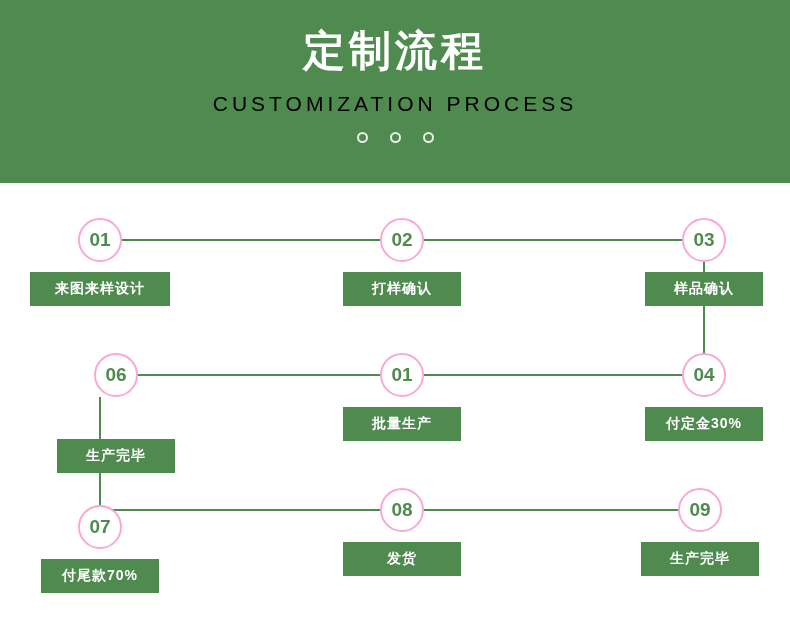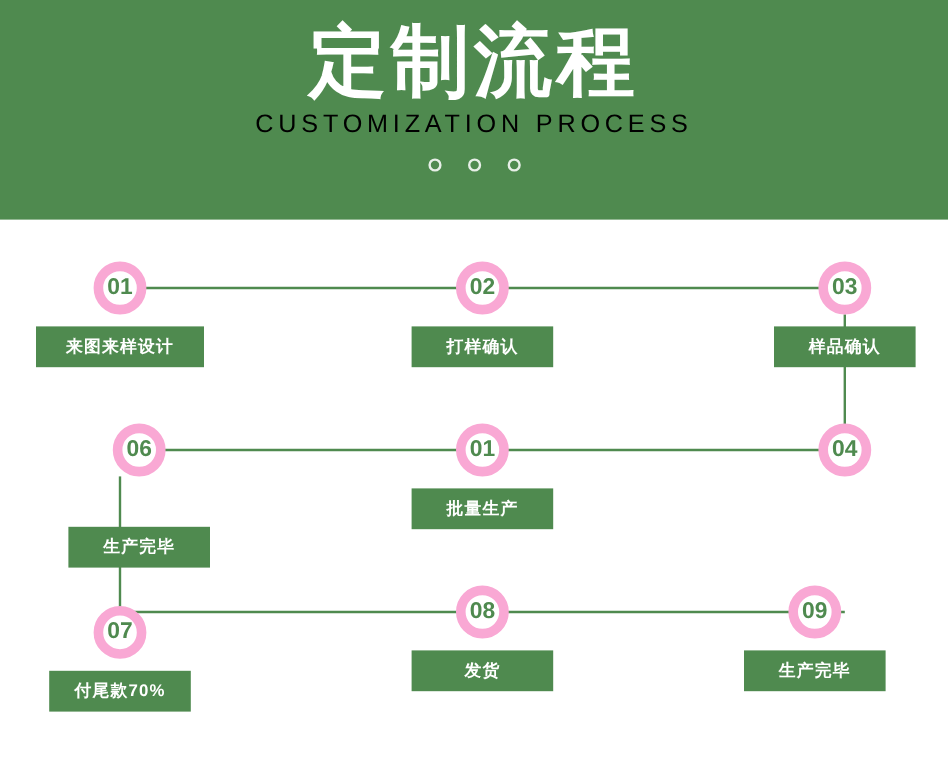--- a/index.html
+++ b/index.html
@@ -22,21 +22,21 @@
     background: #4f8a4f;
     box-sizing: border-box;
     display: flex;
     flex-direction: column;
     align-items: center;
     justify-content: flex-start;
   }
   .header-title {
     margin-top: 20px;
     color: #ffffff;
-    font-size: 65px;
+    font-size: 42px;
     font-weight: bold;
     letter-spacing: 4px;
     line-height: 62px;
   }
   .header-subtitle {
     margin-top: 10px;
     color: #000000;
     font-size: 21px;
     letter-spacing: 4px;
     font-weight: normal;
@@ -69,21 +69,21 @@
   .node {
     position: absolute;
     display: flex;
     flex-direction: column;
     align-items: center;
   }
   .circle {
     width: 44px;
     height: 44px;
     border-radius: 50%;
-    border: 8px solid #f9a8d4;
+    border: 2px solid #f9a8d4;
     background: #ffffff;
     color: #4f8a4f;
     font-size: 19px;
     font-weight: bold;
     display: flex;
     align-items: center;
     justify-content: center;
     box-sizing: border-box;
     position: relative;
     z-index: 3;
@@ -155,28 +155,29 @@
   <div class="node" style="left:45px; top:170px; width:142px;gap:32px;">
     <div class="circle">06</div>
     <div class="label">生产完毕</div>
   </div>
   <div class="node" style="left:331px; top:170px; width:142px;">
     <div class="circle">01</div>
     <div class="label">批量生产</div>
   </div>
   <div class="node" style="left:633px; top:170px; width:142px;">
     <div class="circle">04</div>
+    <div class="label">付定金30%</div>
   </div>
 
   <div class="node" style="left:29px; top:322px; width:142px;">
     <div class="circle">07</div>
     <div class="label">付尾款70%</div>
   </div>
   <div class="node" style="left:331px; top:305px; width:142px;">
     <div class="circle">08</div>
     <div class="label">发货</div>
   </div>
-  <div class="node" style="left:608px; top:305px; width:142px;">
+  <div class="node" style="left:629px; top:305px; width:142px;">
     <div class="circle">09</div>
     <div class="label">生产完毕</div>
   </div>
 
 </div>
 
 </body></html>

